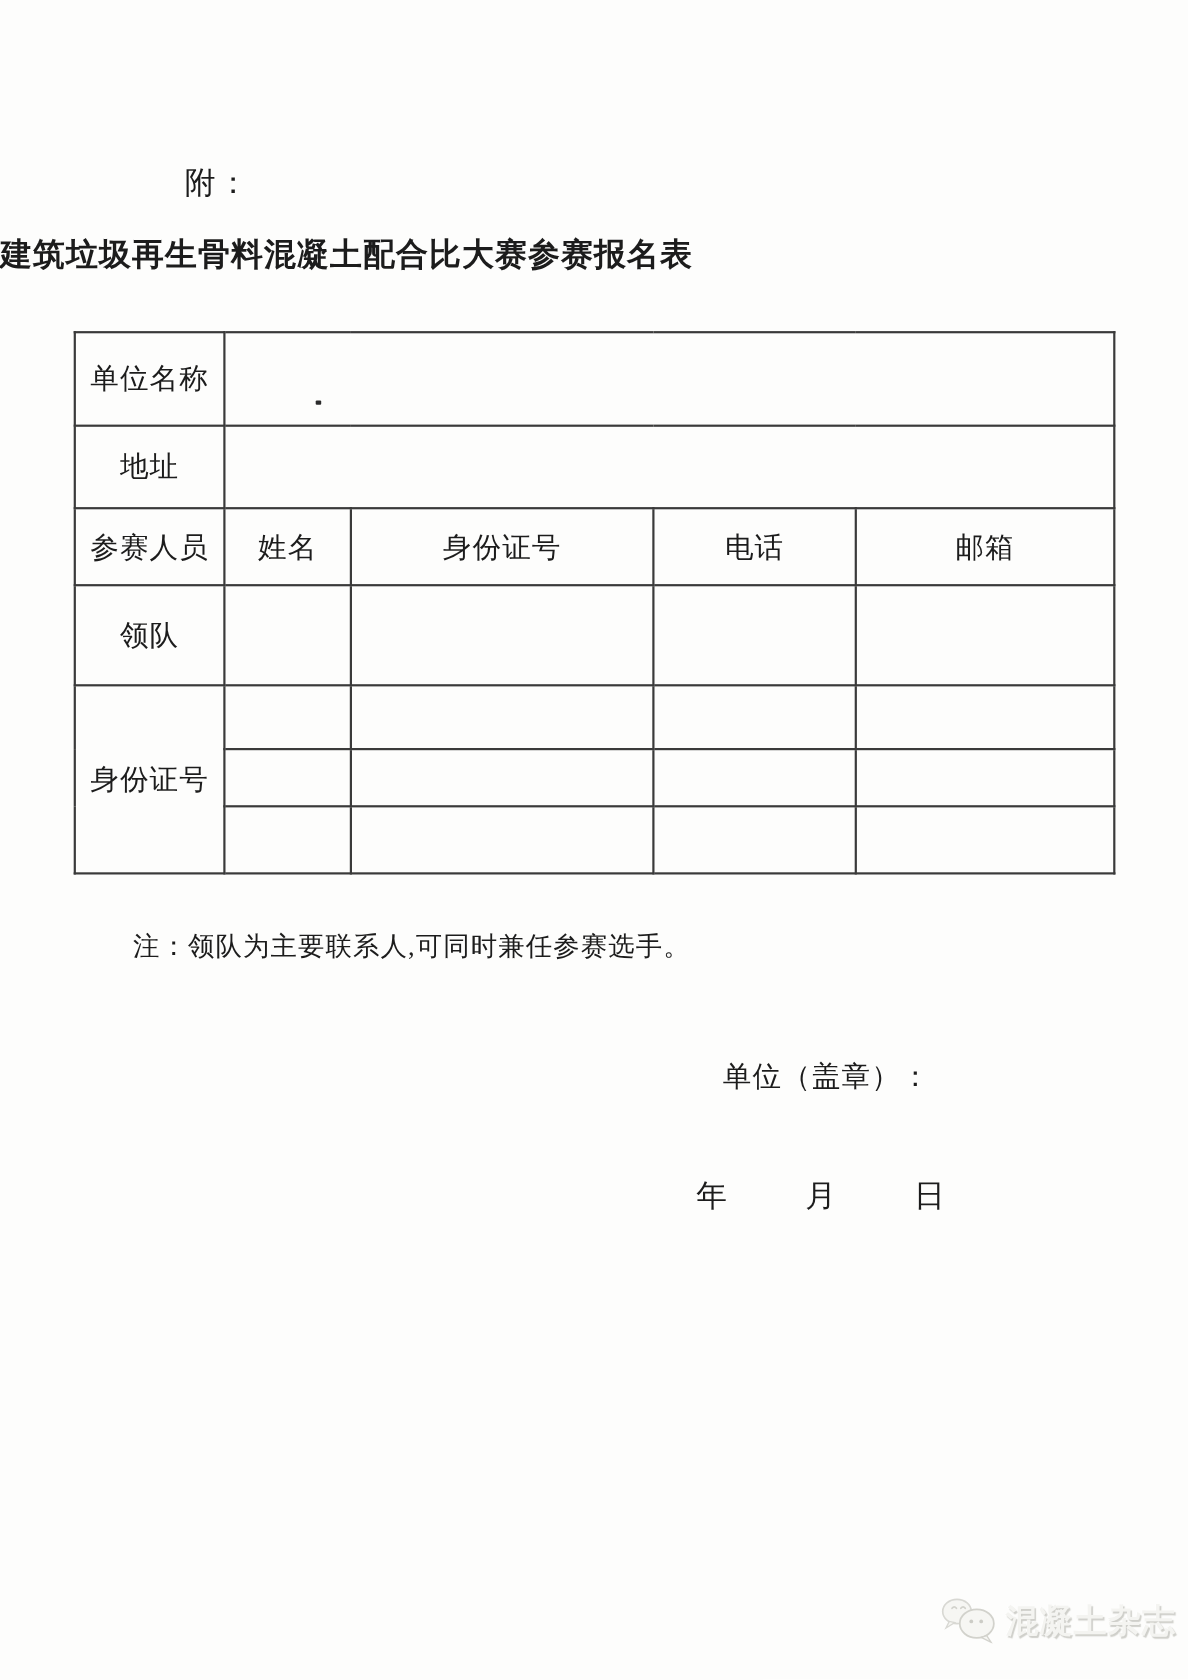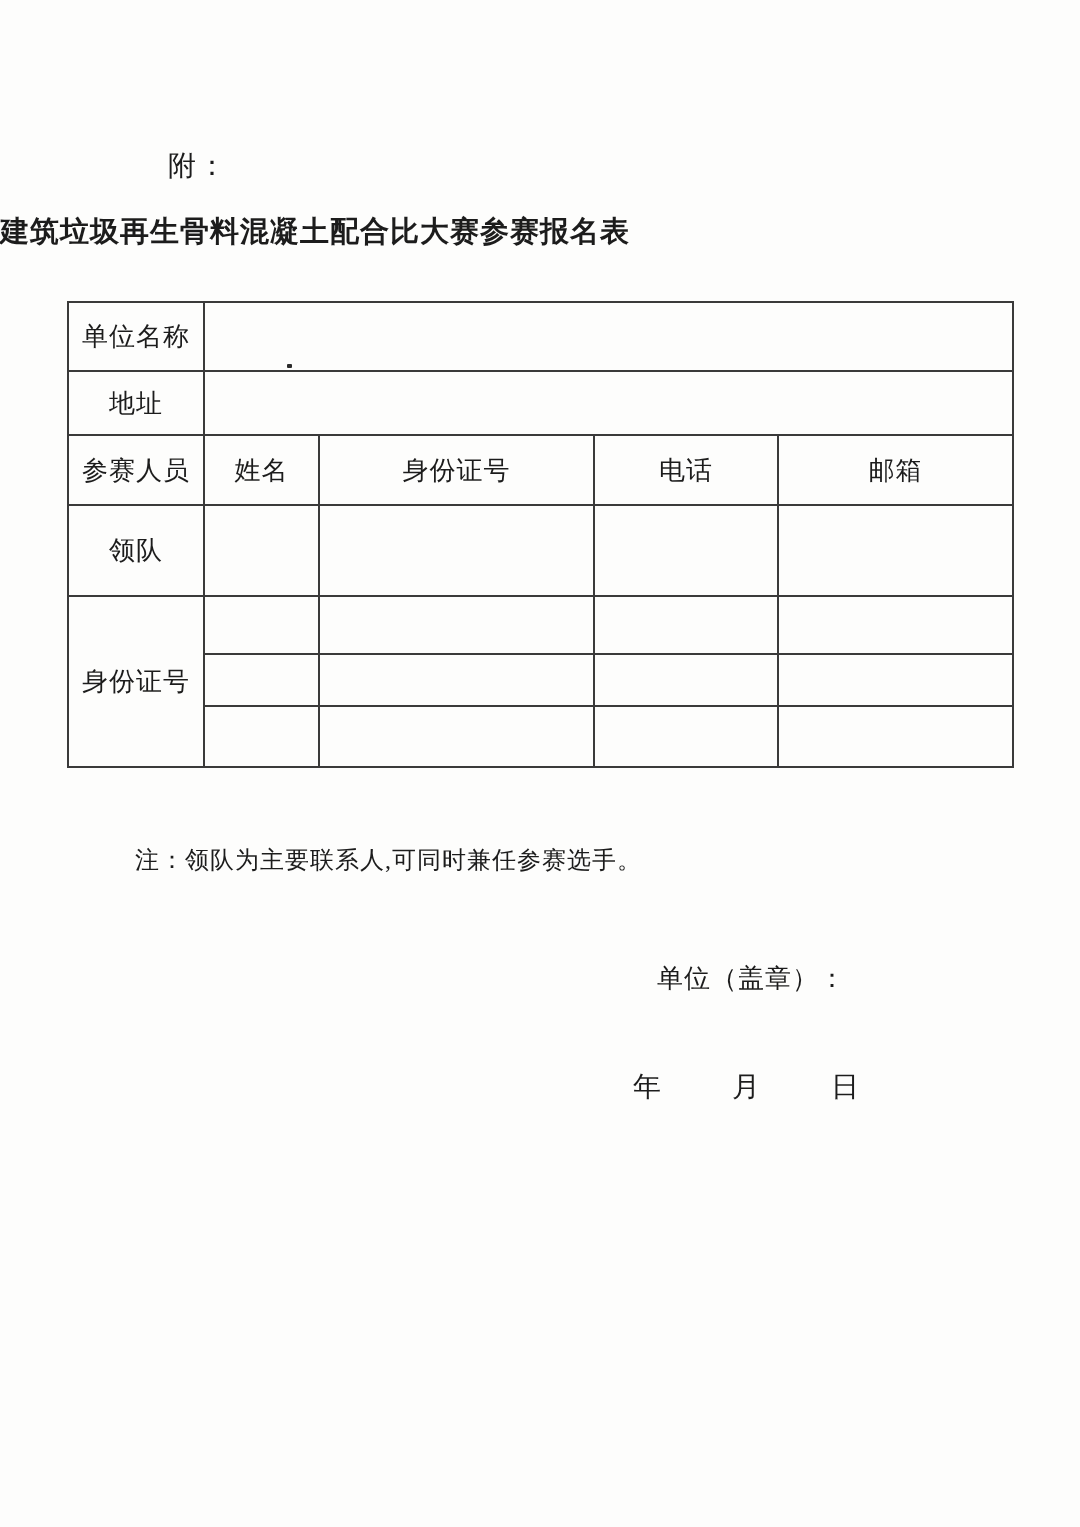--- a/index.html
+++ b/index.html
@@ -41,39 +41,39 @@
   }
   table.reg-table td {
     border: 2px solid #3a3a3a;
     text-align: center;
     vertical-align: middle;
     font-size: 26px;
     letter-spacing: 1px;
     color: #1c1c1c;
     padding: 0;
   }
-  tr.row-unit   { height: 69px; }
-  tr.row-addr   { height: 64px; }
+  tr.row-unit   { height: 85px; }
+  tr.row-addr   { height: 75px; }
   tr.row-head   { height: 70px; }
   tr.row-leader { height: 91px; }
   tr.row-c1     { height: 58px; }
   tr.row-c2     { height: 52px; }
   tr.row-c3     { height: 61px; }
   .scan-speck {
     position: absolute;
     left: 287px;
     top: 364px;
     width: 5px;
     height: 4px;
     background: #2b2b2b;
     border-radius: 1px;
   }
   .note-line {
     position: absolute;
-    left: 135px;
+    left: 121px;
     top: 844px;
     font-size: 24px;
     letter-spacing: 1px;
   }
   .seal-line {
     position: absolute;
     left: 657px;
     top: 961px;
     font-size: 26px;
     letter-spacing: 1px;
@@ -171,14 +171,35 @@
   <div class="note-line">注：领队为主要联系人,可同时兼任参赛选手。</div>
 
   <div class="seal-line">单位（盖章）：</div>
 
   <div class="date-line">
     <span>年</span>
     <span>月</span>
     <span>日</span>
   </div>
 
+  <div class="watermark">
+    <span>
+      <svg width="52" height="44" viewBox="0 0 52 44" aria-hidden="true">
+
+        <g>
+          <ellipse cx="15" cy="15" rx="13" ry="11" fill="#f6f6f3" stroke="#d8d8d3" stroke-width="1.5"></ellipse>
+          <path d="M8 24 L5 30 L13 25 Z" fill="#f6f6f3" stroke="#d8d8d3" stroke-width="1.2"></path>
+          <path d="M10.5 12 q2 -2.5 4 0" fill="none" stroke="#d2d2cc" stroke-width="1.6" stroke-linecap="round"></path>
+          <path d="M18.5 12 q2 -2.5 4 0" fill="none" stroke="#d2d2cc" stroke-width="1.6" stroke-linecap="round"></path>
+        </g>
+
+        <g>
+          <ellipse cx="33" cy="26" rx="15.5" ry="13" fill="#f6f6f3" stroke="#d2d2cc" stroke-width="1.6"></ellipse>
+          <path d="M42 37 L46 43 L37 38.5 Z" fill="#f6f6f3" stroke="#d2d2cc" stroke-width="1.2"></path>
+          <circle cx="28" cy="24" r="1.7" fill="#ccccc6"></circle>
+          <circle cx="37" cy="24" r="1.7" fill="#ccccc6"></circle>
+        </g>
+      </svg>
+    </span>
+    <span class="watermark-text">混凝土杂志</span>
+  </div>
 
 </div>
 
 </body></html>

